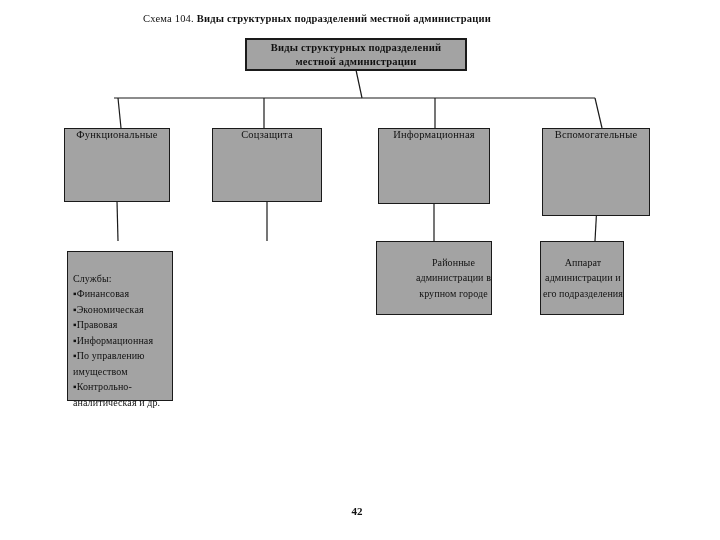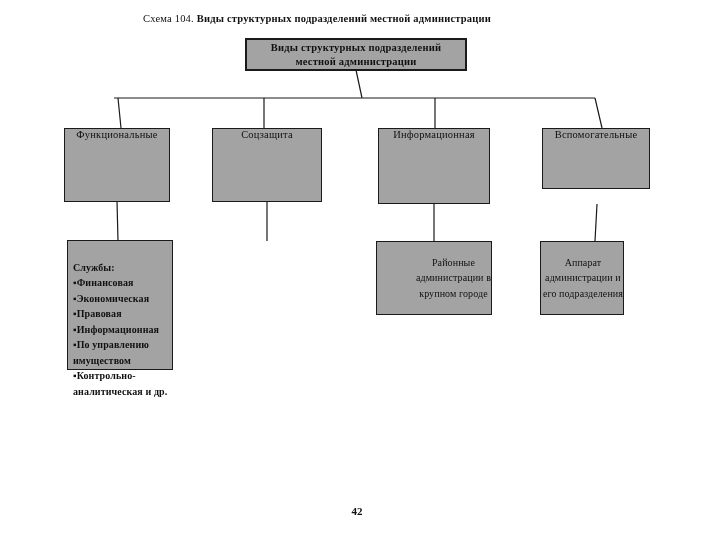--- a/index.html
+++ b/index.html
@@ -45,37 +45,37 @@
   }
   .cat-node {
     display: flex; align-items: flex-start; justify-content: center;
     text-align: center;
     font-size: 10.5px;
     letter-spacing: 0.2px;
   }
   #cat-functional    { left: 64px;  top: 128px; width: 106px; height: 74px; }
   #cat-sectoral      { left: 212px; top: 128px; width: 110px; height: 74px; }
   #cat-territorial   { left: 378px; top: 128px; width: 112px; height: 76px; }
-  #cat-auxiliary     { left: 542px; top: 128px; width: 108px; height: 61px; }
+  #cat-auxiliary     { left: 542px; top: 128px; width: 108px; height: 88px; }
 
   .detail-node {
     font-size: 10px;
     line-height: 15.5px;
     white-space: pre-line;
     letter-spacing: 0.1px;
   }
   .detail-left {
     text-align: left;
     padding: 3px 4px 0 5px;
   }
   .detail-center {
     display: flex; align-items: center; justify-content: flex-end;
     text-align: center;
   }
-  #detail-functional  { left: 67px;  top: 240px; width: 106px; height: 130px; font-weight: bold; }
+  #detail-functional  { left: 67px;  top: 251px; width: 106px; height: 150px; }
   #detail-sectoral    { left: 212px; top: 241px; width: 110px; height: 142px; }
   #detail-territorial { left: 376px; top: 241px; width: 116px; height: 74px; }
   #detail-auxiliary   { left: 540px; top: 241px; width: 84px; height: 74px; }
 
   #connector-svg {
     position: absolute;
     left: 0; top: 0;
     width: 720px; height: 540px;
     pointer-events: none;
   }

